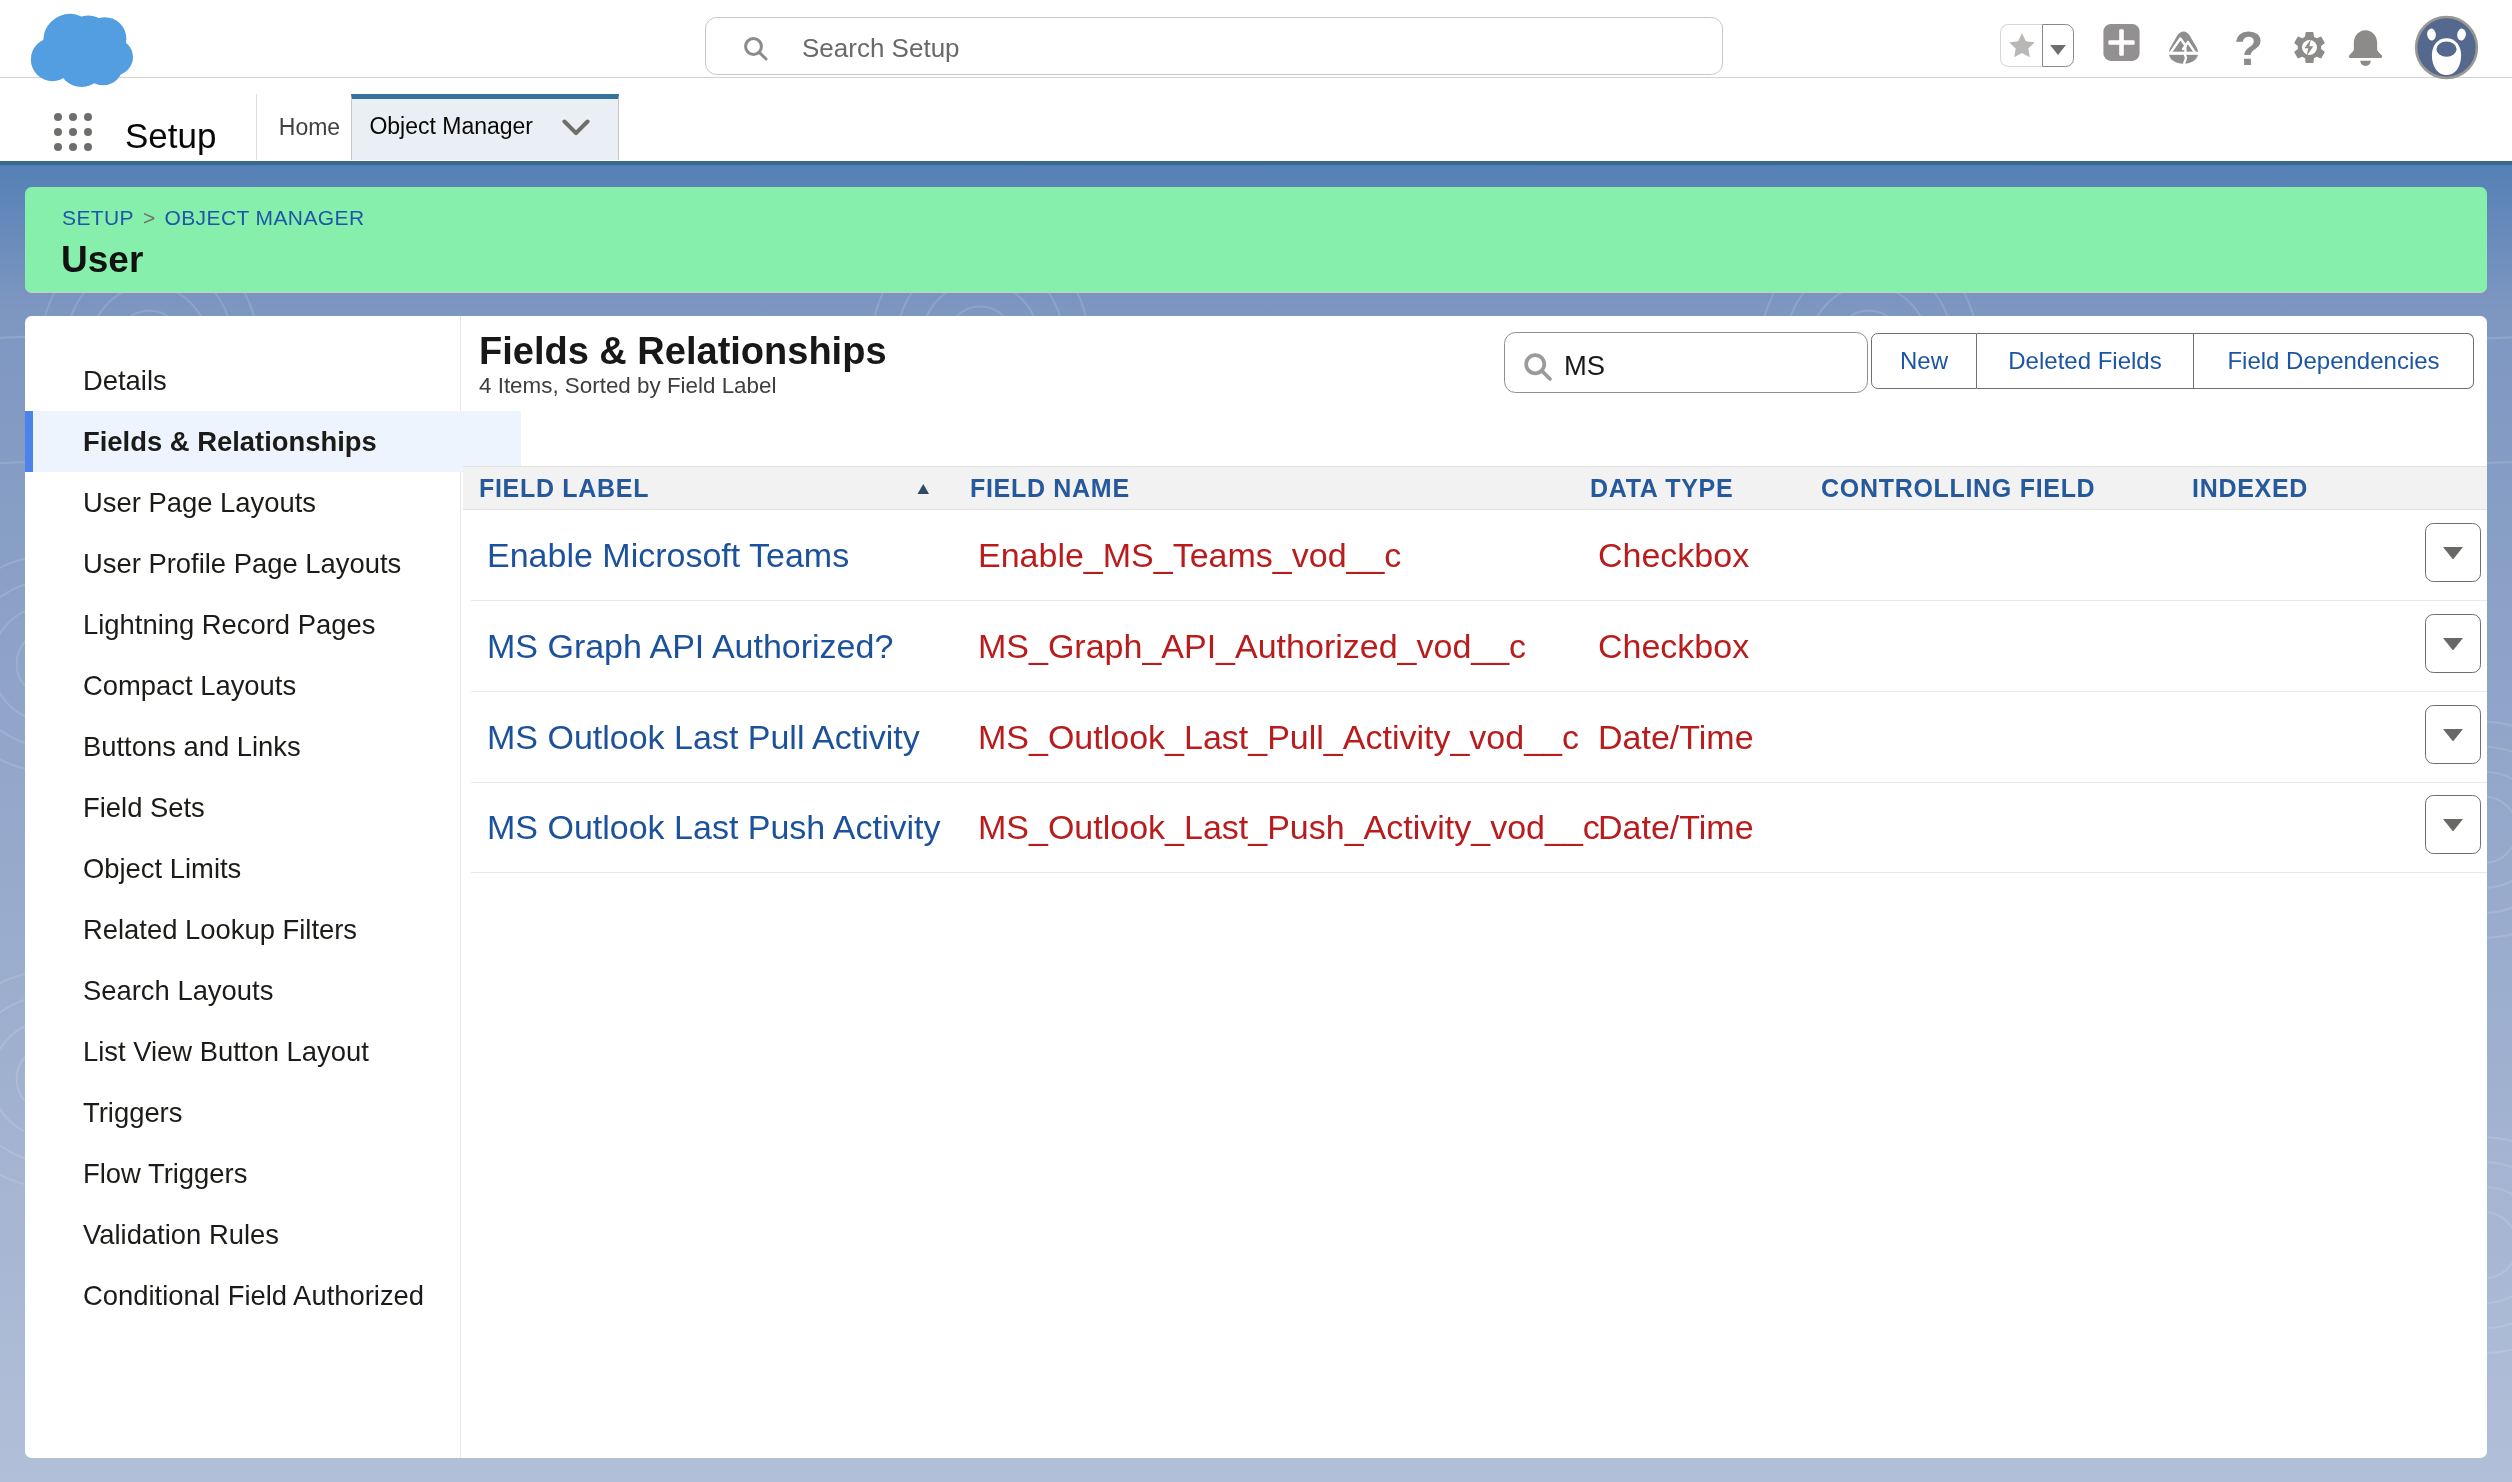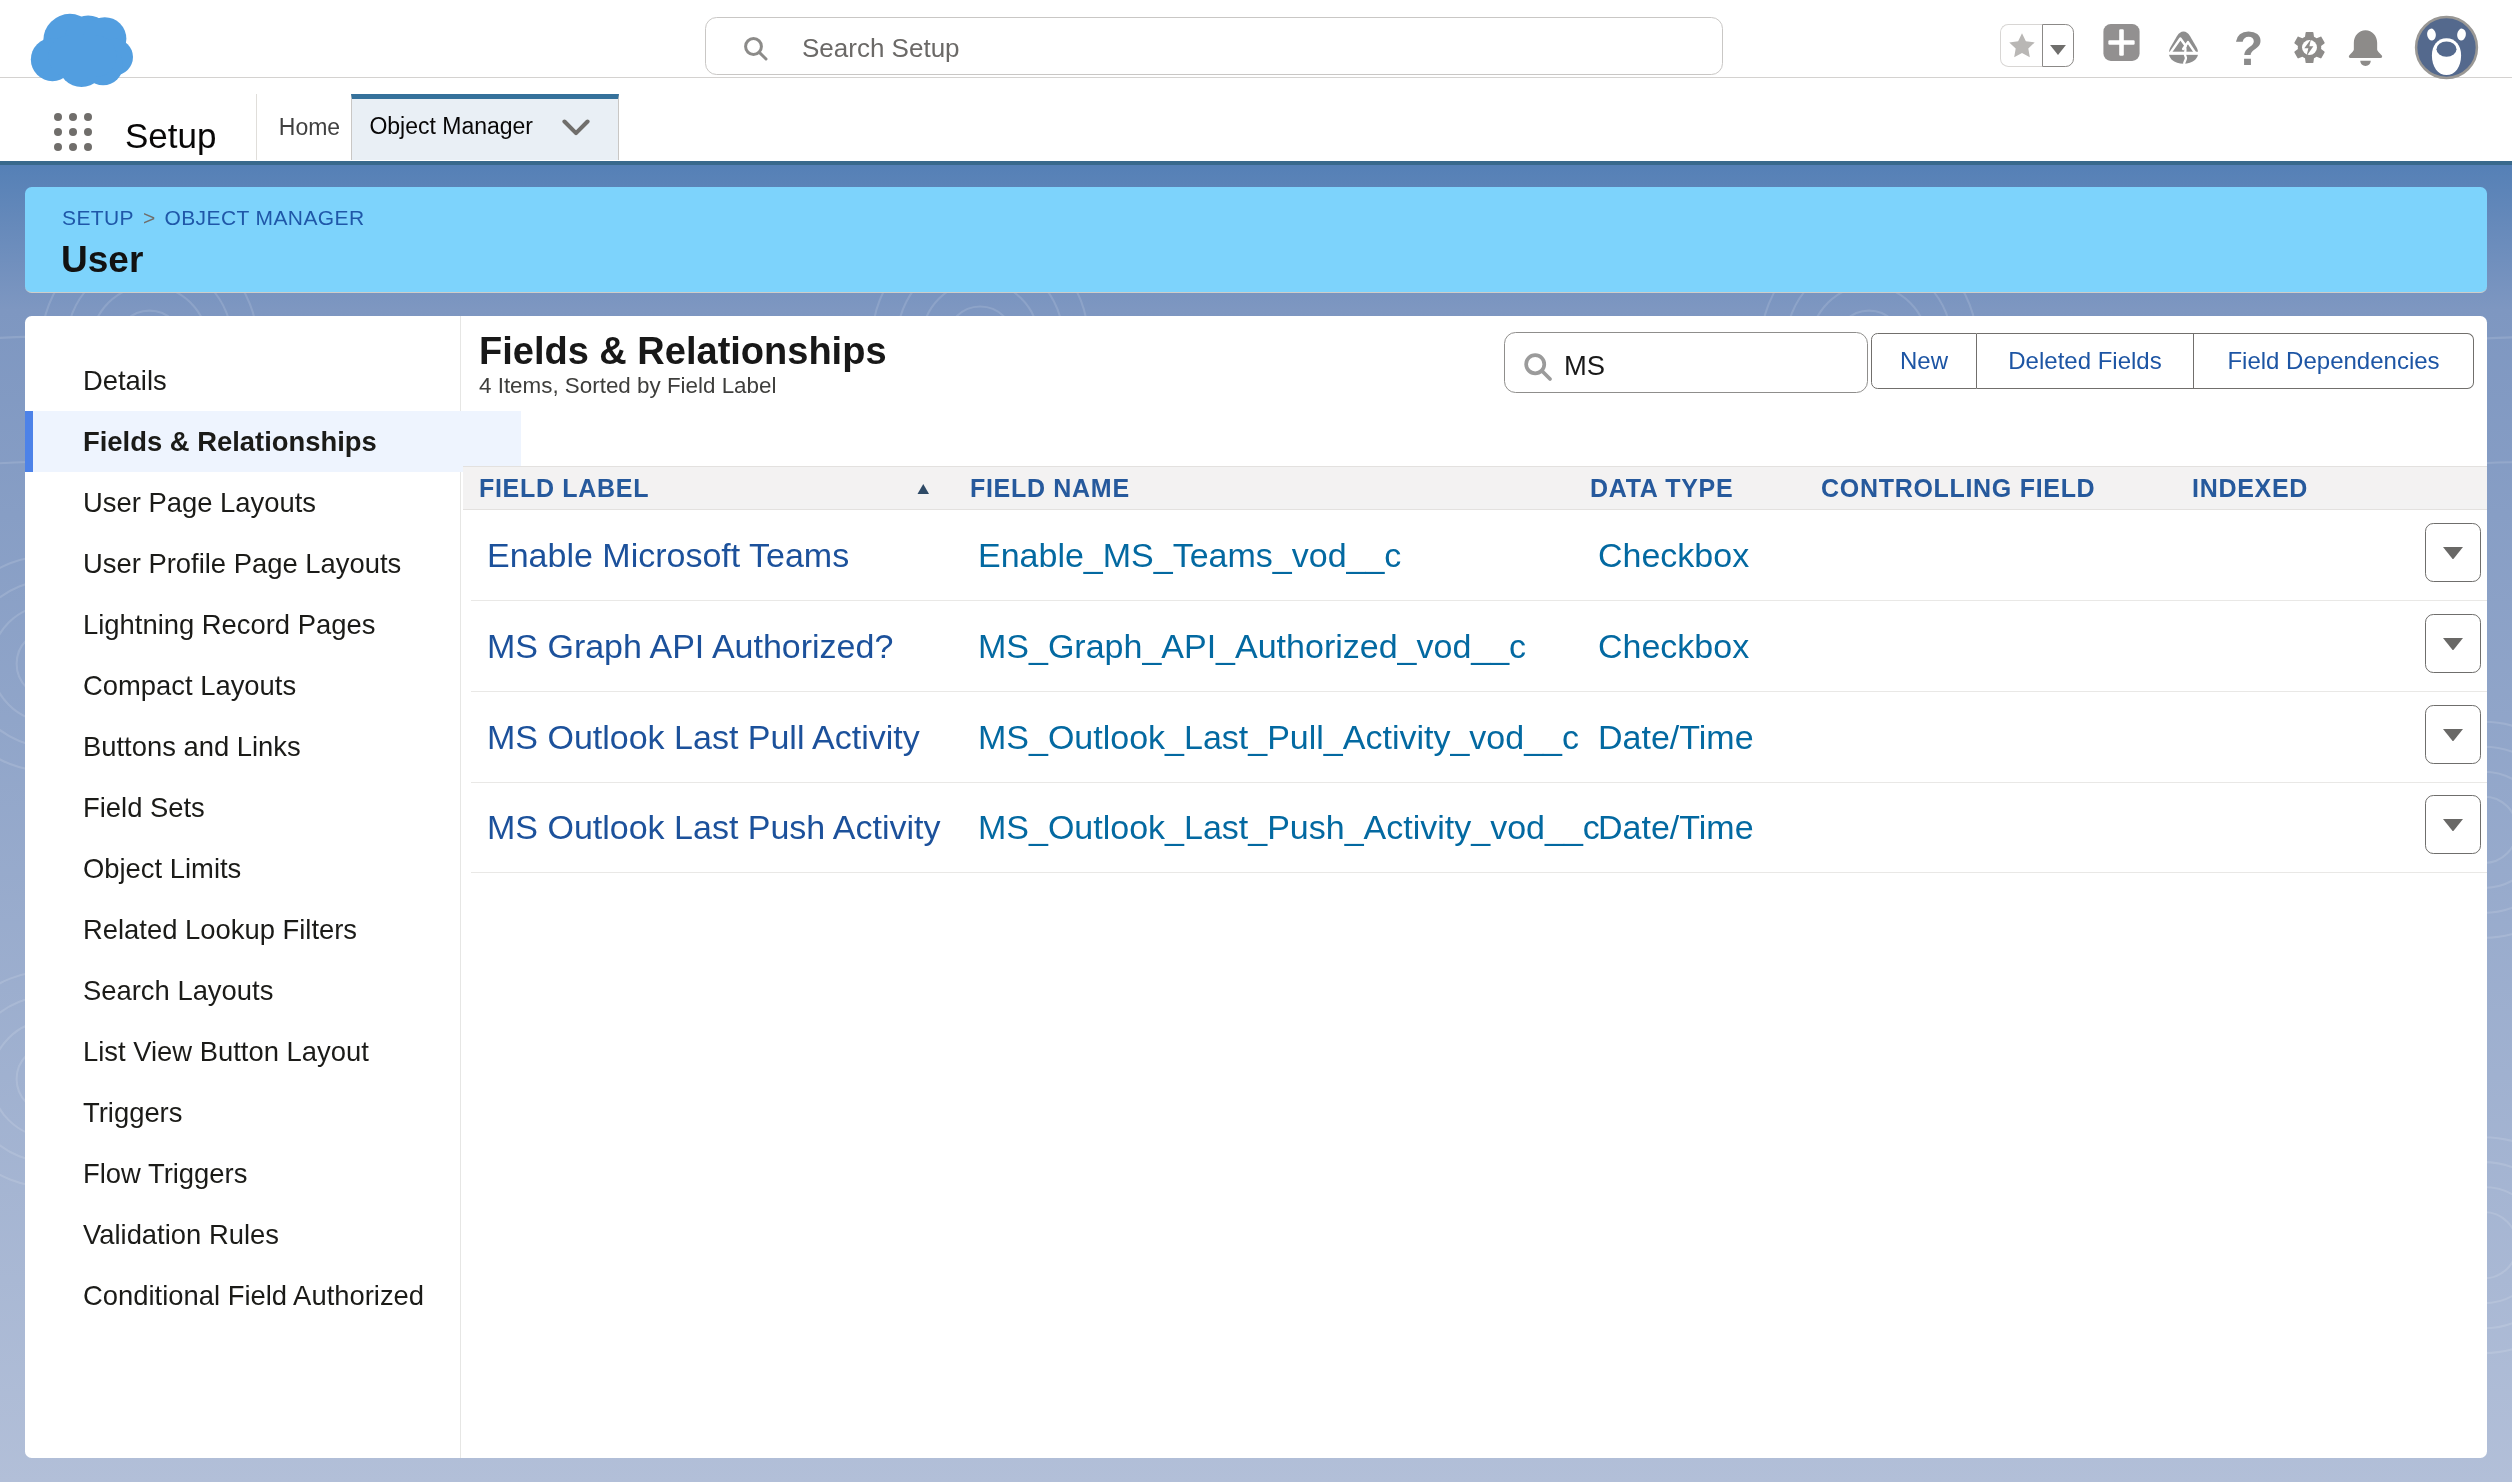--- a/index.html
+++ b/index.html
@@ -48,21 +48,21 @@
     position:absolute; left:351px; top:0px; width:268px; height:66px;
     background:#e9eff5; border-left:1.7px solid #c9c7c5; border-right:1.7px solid #c9c7c5;
     border-top:5px solid #35719b; color:#080707; font-size:23px;
   }
   .tab-om .lbl { position:absolute; left:17.4px; top:14px; }
   .tab-om svg { position:absolute; left:210px; top:20px; }
 
   
   .crumbcard {
     position:absolute; left:25px; top:187px; width:2462px; height:106px;
-    background:#7dd3fc; border-radius:6.6px; z-index:2; border-bottom:1.7px solid #cfcdc9;
+    background:#86efac; border-radius:6.6px; z-index:2; border-bottom:1.7px solid #cfcdc9;
   }
   .crumb { position:absolute; left:37px; top:19px; font-size:21px; letter-spacing:0.4px; color:#1f57a8; }
   .crumb .sep { color:#706e6b; letter-spacing:0; padding:0 9.1px; }
   .pagetitle { position:absolute; left:36px; top:52px; font-size:37px; font-weight:bold; color:#121212; }
 
   
   .maincard {
     position:absolute; left:25px; top:316px; width:2462px; height:1142px;
     background:#fff; border-radius:6.6px; z-index:2; overflow:hidden;
   }
@@ -95,21 +95,21 @@
   
   .thead {
     position:absolute; left:0; top:150px; width:2025px; height:44px;
     background:#f3f2f2; border-top:1.7px solid #e3e1df; border-bottom:1.7px solid #e3e1df;
     font-weight:bold; font-size:25px; letter-spacing:0.7px; color:#26599c;
   }
   .thead span { position:absolute; top:50%; transform:translateY(-50%); white-space:nowrap;text-align:center; }
   .trow { position:absolute; left:8px; width:2025px; height:91px; border-bottom:1.7px solid #e9e8e6; font-size:34px; }
   .trow span { position:absolute; top:50%; transform:translateY(-50%); white-space:nowrap; }
   .trow .link { color:#1c519b; }
-  .trow .dark { color:#0369a1; }
+  .trow .dark { color:#b91c1c; }
   .rowbtn {
     position:absolute; left:1954px; top:13.3px; width:56px; height:59px;
     border:1.7px solid #6f6e6c; border-radius:8.3px; background:#fff;
   }
   .rowbtn svg { position:absolute; left:17.4px; top:22.4px; }
   .c1 { left:16px; } .c2 { left:507px; } .c3 { left:1127px; } .c4 { left:1358px; } .c5 { left:1729px; }
 </style>
 </head>
 <body>
 

